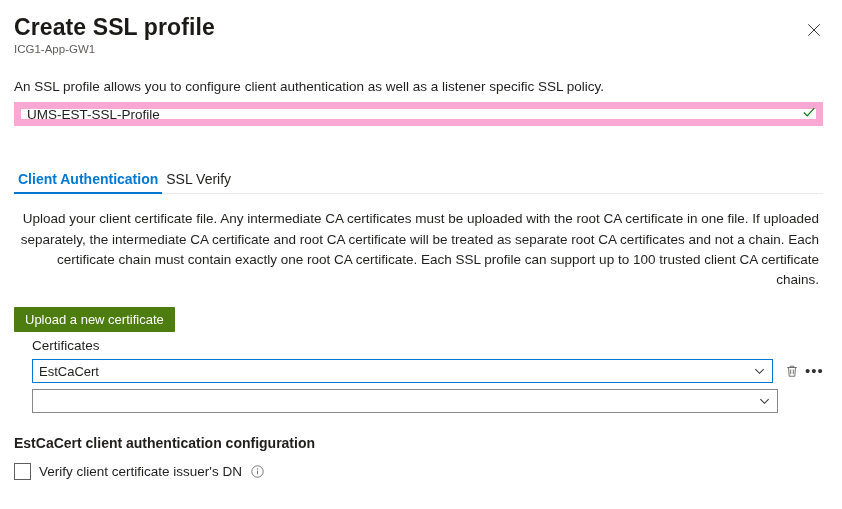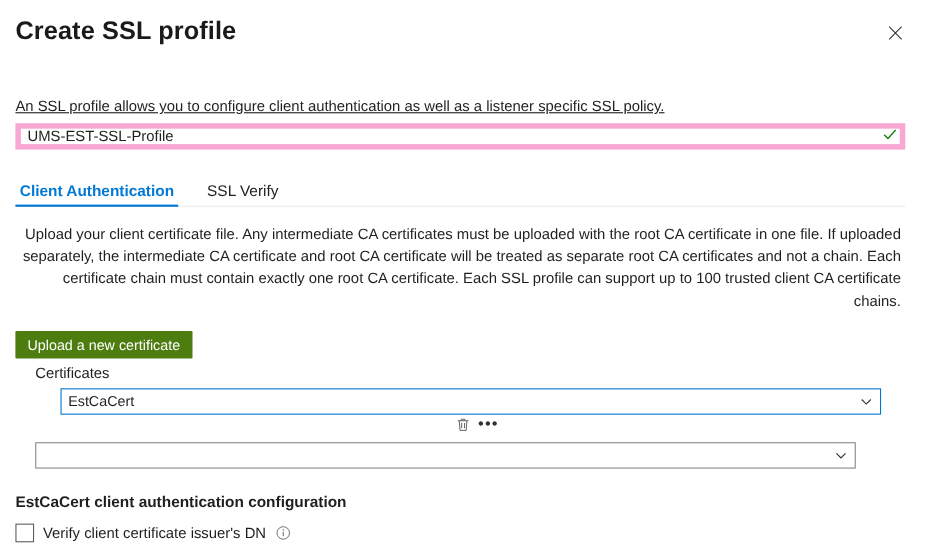--- a/index.html
+++ b/index.html
@@ -48,68 +48,66 @@
     cursor: pointer;
     display: flex;
     align-items: center;
     justify-content: center;
     color: #323130;
     padding: 0;
     margin-top: 2px;
     margin-right: -4px;
   }
   .intro {
-    margin-top: 44px;
+    margin-top: 23px;
     font-size: 13.5px;
     color: #201f1e;
     line-height: 1.4;
-    text-decoration: underline;
   }
   .field-label {
     margin-top: 22px;
     font-size: 13.5px;
     color: #201f1e;
   }
   .req {
     color: #a4262c;
     font-weight: 600;
     margin-left: 1px;
   }
   .text-input-wrap {
     position: relative;
     margin-top: 5px;
     width: 809px;
     height: 24px;
   }
   .text-input {
     width: 100%;
     height: 24px;
-    border: 5px solid #f9a8d4;
+    border: 7px solid #f9a8d4;
     background: #ffffff;
     padding: 0 26px 0 6px;
     font-family: "Liberation Sans", sans-serif;
     font-size: 13.5px;
     color: #201f1e;
     outline: none;
     border-radius: 0;
   }
   .check-ok {
     position: absolute;
     right: 7px;
     top: 3px;
     width: 14px;
     height: 14px;
     color: #107c10;
     pointer-events: none;
   }
   .tabs {
-    margin-top: 22px;
+    margin-top: 38px;
     display: flex;
     align-items: flex-end;
-    gap: 22px;
     border-bottom: 1px solid #edebe9;
     width: 809px;
     height: 30px;
   }
   .tab {
     font-size: 14px;
     padding: 0 4px 6px 4px;
     color: #201f1e;
     cursor: pointer;
     position: relative;
@@ -155,21 +153,20 @@
     margin-left: 18px;
   }
   .cert-label {
     font-size: 13.5px;
     color: #201f1e;
   }
   .select-row {
     display: flex;
     align-items: center;
     margin-top: 6px;
-    flex-direction: column;
   }
   .select-box {
     position: relative;
     width: 746px;
     height: 24px;
     border: 1px solid #0078d4;
     background: #ffffff;
     display: flex;
     align-items: center;
     padding: 0 26px 0 6px;
@@ -250,20 +247,21 @@
   }
 </style>
 </head>
 <body>
 
 <div class="panel">
 
   <div class="header-row">
     <div>
       <div class="title">Create SSL profile</div>
+      <div class="subtitle">ICG1-App-GW1</div>
     </div>
     <button class="close-btn" title="Close">
       <svg viewBox="0 0 16 16" width="14" height="14">
         <path d="M1.5 1.5 L14.5 14.5 M14.5 1.5 L1.5 14.5" stroke="currentColor" stroke-width="1.1" fill="none"></path>
       </svg>
     </button>
   </div>
 
   <div class="intro">An SSL profile allows you to configure client authentication as well as a listener specific SSL policy.</div>
 

